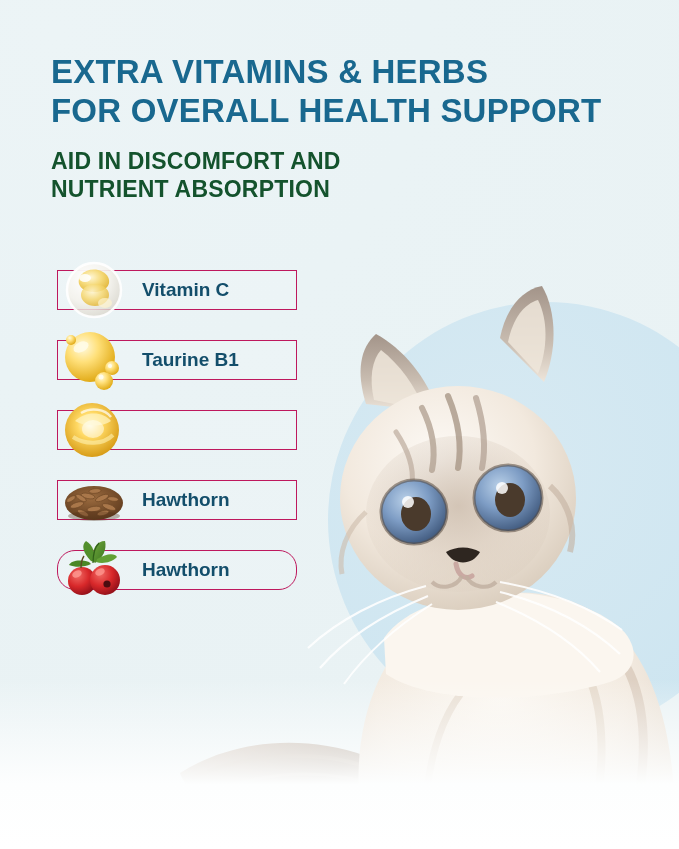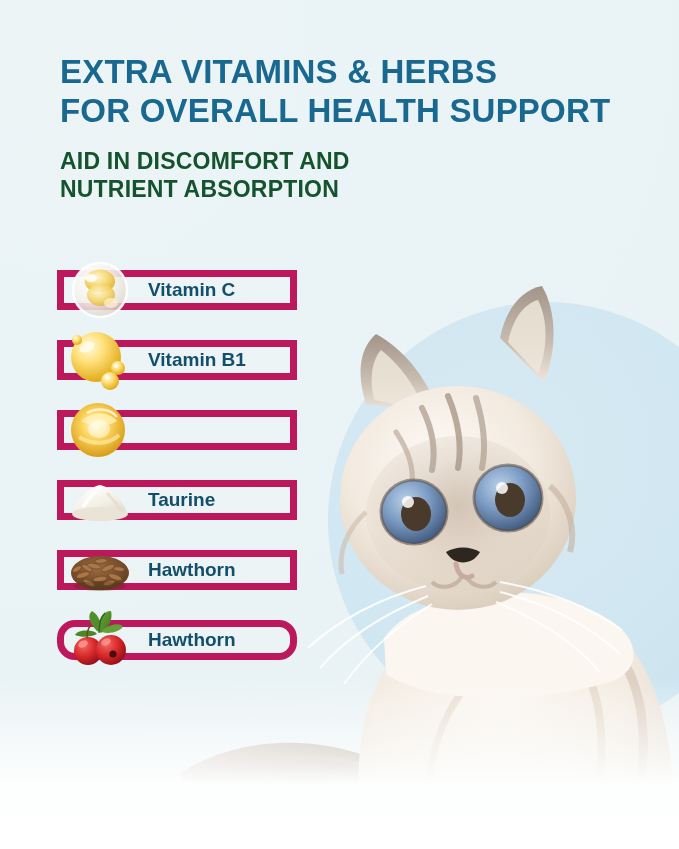--- a/index.html
+++ b/index.html
@@ -24,38 +24,38 @@
   
   .hero-circle{
     position:absolute;
     left:328px;top:302px;width:436px;height:436px;
     border-radius:50%;
     background:radial-gradient(circle at 38% 35%,#d6e9f2 0%,#cfe6f1 58%,#c9e3ef 100%);
     opacity:.95;
   }
 
   
-  .headings{position:absolute;left:60px;top:52px;width:600px;}
+  .headings{position:absolute;left:51px;top:52px;width:600px;}
   .title{
     font-size:33px;line-height:39px;font-weight:bold;
     letter-spacing:.2px;color:#19688f;margin:0;
     white-space:pre-line;
   }
   .subtitle{
     margin:17px 0 0 0;
     font-size:23px;line-height:28px;font-weight:bold;
     letter-spacing:.2px;color:#14532d;
     white-space:pre-line;
   }
 
   
   .ingredients{position:absolute;left:57px;top:270px;width:240px;}
   .ing-row{
     position:relative;height:40px;margin-bottom:30px;
-    border:7px solid #be185d;
+    border:1px solid #be185d;
     background:rgba(255,255,255,0.10);
     box-sizing:border-box;
   }
   .ing-row:last-child{margin-bottom:12px;border-radius:18px;}
   .ing-label{
     position:absolute;left:84px;top:50%;transform:translateY(-50%);
     font-size:19px;font-weight:bold;color:#134e6b;white-space:nowrap;
   }
   .ing-icon{
     position:absolute;left:-1px;top:50%;transform:translateY(-50%);
@@ -227,21 +227,21 @@
         </defs>
         <circle cx="33" cy="28" r="25" fill="url(#goldB1)"></circle>
         <ellipse cx="24" cy="18" rx="8" ry="5" fill="#fffbe8" opacity=".85" transform="rotate(-25 24 18)"></ellipse>
         <circle cx="55" cy="39" r="7" fill="url(#goldB1)"></circle>
         <circle cx="47" cy="52" r="9" fill="url(#goldB1)"></circle>
         <circle cx="14" cy="11" r="5" fill="url(#goldB1)"></circle>
         <circle cx="53" cy="37" r="2" fill="#fffdf0" opacity=".9"></circle>
         <circle cx="44" cy="48" r="2.5" fill="#fffdf0" opacity=".9"></circle>
       </svg>
     </div>
-    <span class="ing-label">Vitamin B1</span>
+    <span class="ing-label">Taurine B1</span>
   </div>
 
 
   <div class="ing-row">
     <div class="ing-icon">
       <svg viewBox="0 0 74 62">
         <defs>
           <radialGradient id="amber12" cx="46%" cy="40%" r="68%">
             <stop offset="0%" stop-color="#fffceb"></stop>
             <stop offset="34%" stop-color="#ffd964"></stop>
@@ -250,38 +250,20 @@
         </defs>
         <circle cx="35" cy="31" r="27" fill="url(#amber12)"></circle>
         <path d="M18 22 C 28 12, 46 12, 54 22 C 46 28, 28 28, 18 22 Z" fill="#fff3bd" opacity=".75"></path>
         <path d="M16 38 C 28 46, 46 46, 56 36" fill="none" stroke="#fff1b0" stroke-width="4" opacity=".6"></path>
         <ellipse cx="36" cy="30" rx="11" ry="9" fill="#fffdf0" opacity=".55"></ellipse>
         <path d="M24 14 C 34 8, 48 10, 54 18" fill="none" stroke="#ffffff" stroke-width="2.5" opacity=".7"></path>
       </svg>
     </div>
   </div>
 
-  <div class="ing-row">
-    <div class="ing-icon">
-      <svg viewBox="0 0 74 62">
-        <defs>
-          <linearGradient id="powG" x1="0.2" y1="0" x2="0.8" y2="1">
-            <stop offset="0%" stop-color="#ffffff"></stop>
-            <stop offset="55%" stop-color="#f3f0e6"></stop>
-            <stop offset="100%" stop-color="#ddd8c9"></stop>
-          </linearGradient>
-        </defs>
-        <path d="M10 44 C 12 34, 24 18, 37 16 C 50 18, 60 33, 64 44 C 58 50, 16 50, 10 44 Z" fill="url(#powG)"></path>
-        <ellipse cx="37" cy="45" rx="28" ry="7" fill="#e9e4d6"></ellipse>
-        <path d="M20 38 C 26 28, 34 20, 38 18" fill="none" stroke="#ffffff" stroke-width="4" opacity=".85"></path>
-        <path d="M44 24 C 50 30, 56 38, 59 43" fill="none" stroke="#e3ddcd" stroke-width="3" opacity=".8"></path>
-      </svg>
-    </div>
-    <span class="ing-label">Taurine</span>
-  </div>
 
   <div class="ing-row">
     <div class="ing-icon">
       <svg viewBox="0 0 74 62">
         <defs>
           <radialGradient id="flaxG" cx="45%" cy="35%" r="70%">
             <stop offset="0%" stop-color="#9b6b3f"></stop>
             <stop offset="100%" stop-color="#5e3a1d"></stop>
           </radialGradient>
         </defs>

